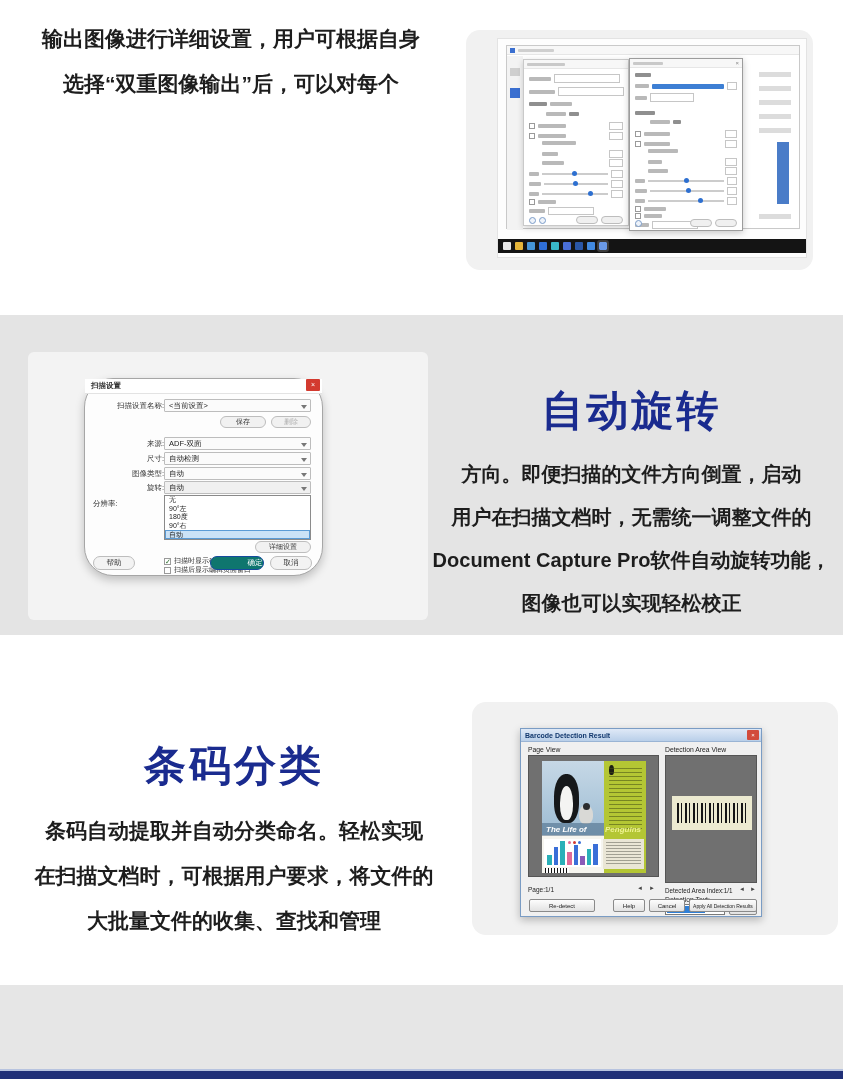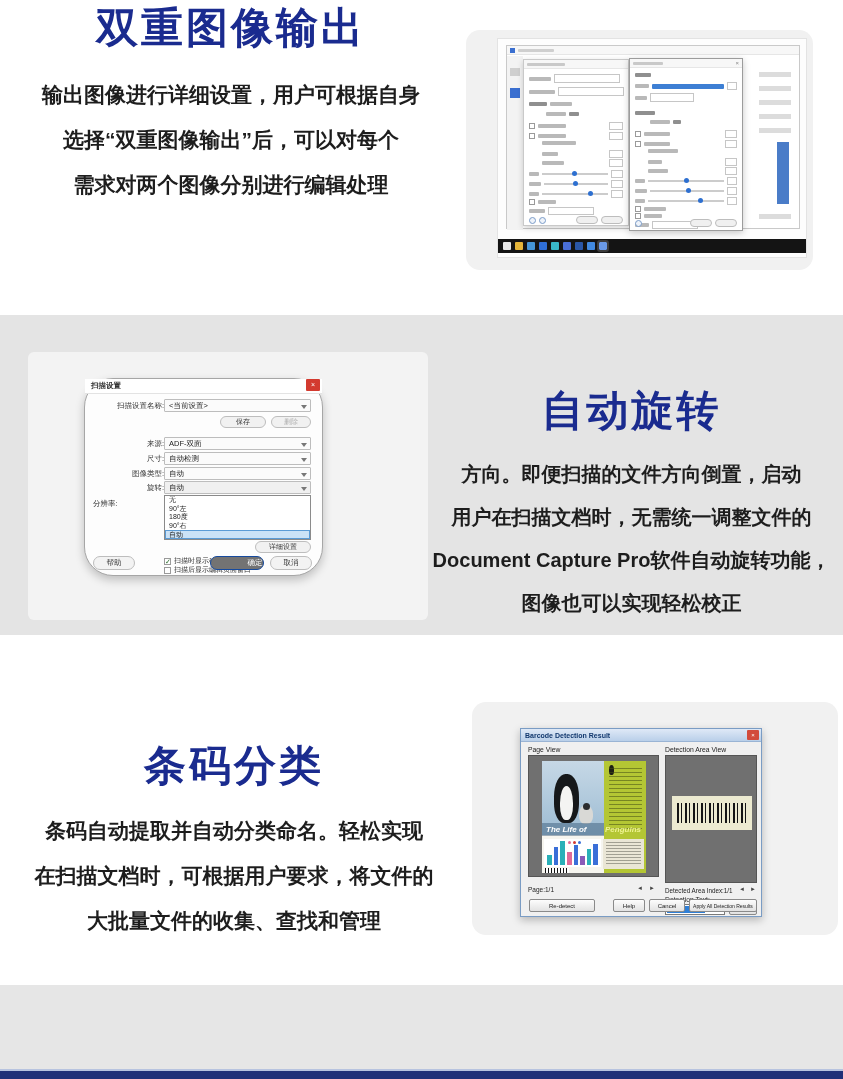--- a/index.html
+++ b/index.html
@@ -48,21 +48,21 @@
   .sd-combo{position:relative;flex:1;height:13px;background:#fbfbfb;border:1px solid #bdbdbd;font-size:7.5px;color:#222;display:flex;align-items:center;padding:0 12px 0 4px;border-radius:1px;}
   .chev{position:absolute;right:3px;top:5px;width:0;height:0;border:3px solid transparent;border-top:4px solid #777;}
   .sd-pill{height:12px;border:1px solid #bdbdbd;background:#f1f1f1;border-radius:6px;font-size:7px;color:#333;display:inline-flex;align-items:center;justify-content:center;}
   .sd-list{position:absolute;left:79px;width:147px;background:#fff;border:1px solid #8a8a8a;z-index:5;}
   .sd-opt{height:8.6px;font-size:7px;color:#222;display:flex;align-items:center;padding-left:4px;}
   .sd-opt.sel{background:#cbe2f6;outline:1px solid #5b9bd5;outline-offset:-1px;}
   .sd-ck{position:absolute;left:79px;display:flex;align-items:center;gap:3px;font-size:7px;color:#333;}
   .sd-ck .ck{width:7px;height:7px;}
   .ck-on{color:#2c6e2c;font-size:7px;line-height:5px;}
   .btn-pill{height:14px;border:1px solid #bdbdbd;background:#f3f3f3;border-radius:7px;font-size:7.5px;color:#333;display:inline-flex;align-items:center;justify-content:center;}
-  .btn-primary{background:#737373;border-color:#164a9e;color:#fff;padding-left:36px;}
+  .btn-primary{background:#0f766e;border-color:#164a9e;color:#fff;padding-left:36px;}
   
   .bd{position:absolute;background:#f0f0f0;border:1px solid #7a9cc4;box-shadow:0 3px 8px rgba(0,0,0,.25);}
   .bd-title{position:absolute;left:0;top:0;right:0;height:13px;background:linear-gradient(#dfe9f7,#b9cfe9);display:flex;align-items:center;border-bottom:1px solid #9ab4d4;}
   .bd-title b{font-size:7px;color:#12386e;margin-left:4px;font-weight:700;}
   .bd-close{margin-left:auto;width:12px;height:10px;background:#d24b3c;color:#fff;font-size:6px;line-height:10px;text-align:center;border-radius:1px;margin-right:2px;}
   .bd-lab{position:absolute;font-size:6.8px;color:#222;}
   .viewer{position:absolute;background:#707070;border:1px solid #555;}
   .wbtn{position:absolute;height:13px;border:1px solid #8a8a8a;background:linear-gradient(#fdfdfd,#e2e2e2);border-radius:2px;font-size:6px;color:#222;display:flex;align-items:center;justify-content:center;padding:0 2px;}
   .arrow{position:absolute;font-size:6px;color:#444;}
   .bd-input{position:absolute;height:11px;background:#fff;border:1px solid #7a7a7a;}
@@ -91,25 +91,23 @@
   .bstrip{position:absolute;background:#ecead0;display:flex;align-items:center;justify-content:center;}
   .bstrip i{width:88%;height:60%;background:repeating-linear-gradient(90deg,#151515 0 2px,transparent 2px 4px,#151515 4px 5px,transparent 5px 8px);}
   
   .hairline{left:0;width:843px;background:#b7c3df;}
   .footer{left:0;width:843px;background:#203078;}
 </style>
 </head>
 <body>
 
 <div class="abs" style="left:0;top:58;width:462px;">
-  <div class="sec-title">双重图像输出</div>
   <div class="sec-para" style="margin-top:16px;">
     <div>输出图像进行详细设置，用户可根据自身</div>
     <div>选择“双重图像输出”后，可以对每个</div>
-    <div>需求对两个图像分别进行编辑处理</div>
   </div>
 </div>
 
 <div class="abs card shot" style="left:466px;top:30px;width:347px;height:240px;">
   <div class="desktop" style="left:31px;top:8px;width:310px;height:220px;">
 
     <div class="win" style="left:8px;top:6px;width:294px;height:184px;">
       <div class="tbar">
         <span style="width:5px;height:5px;background:#3a6fd0;"></span>
         <span class="lb" style="width:36px;height:3px;background:#cfcfcf;"></span>

